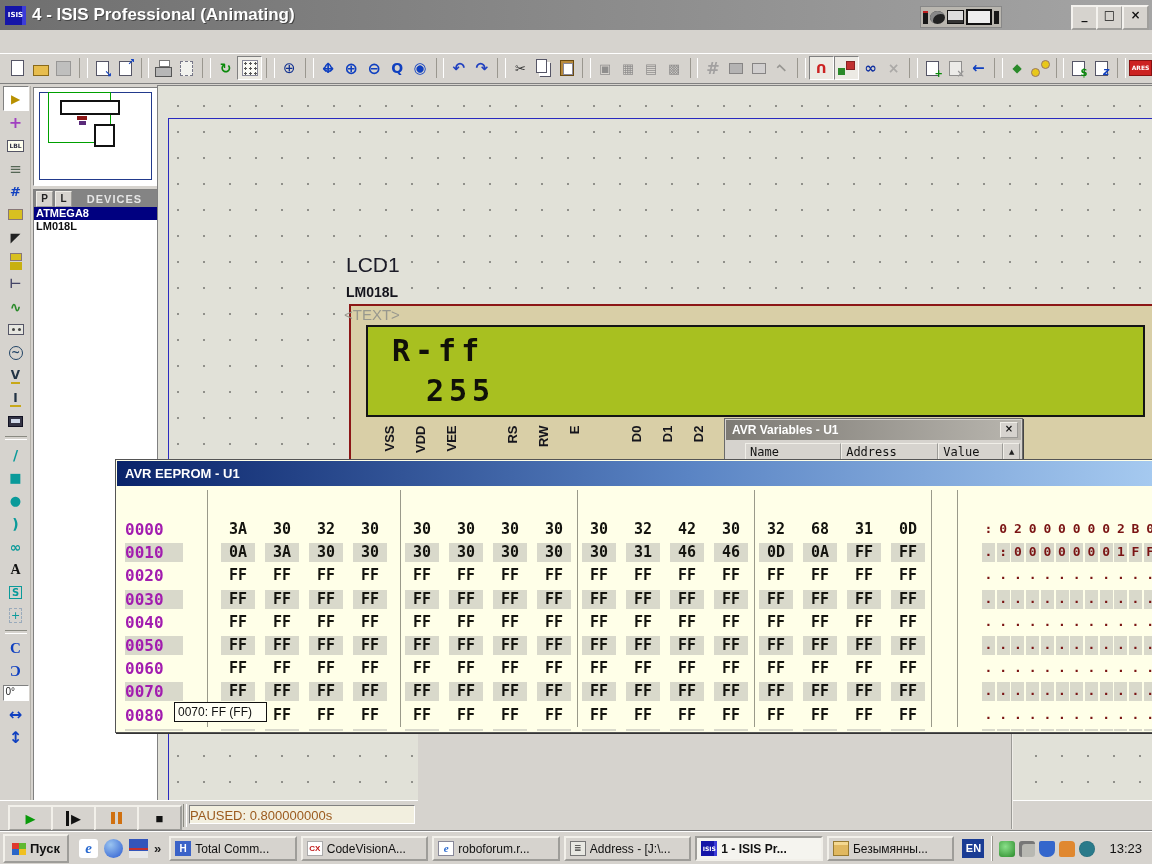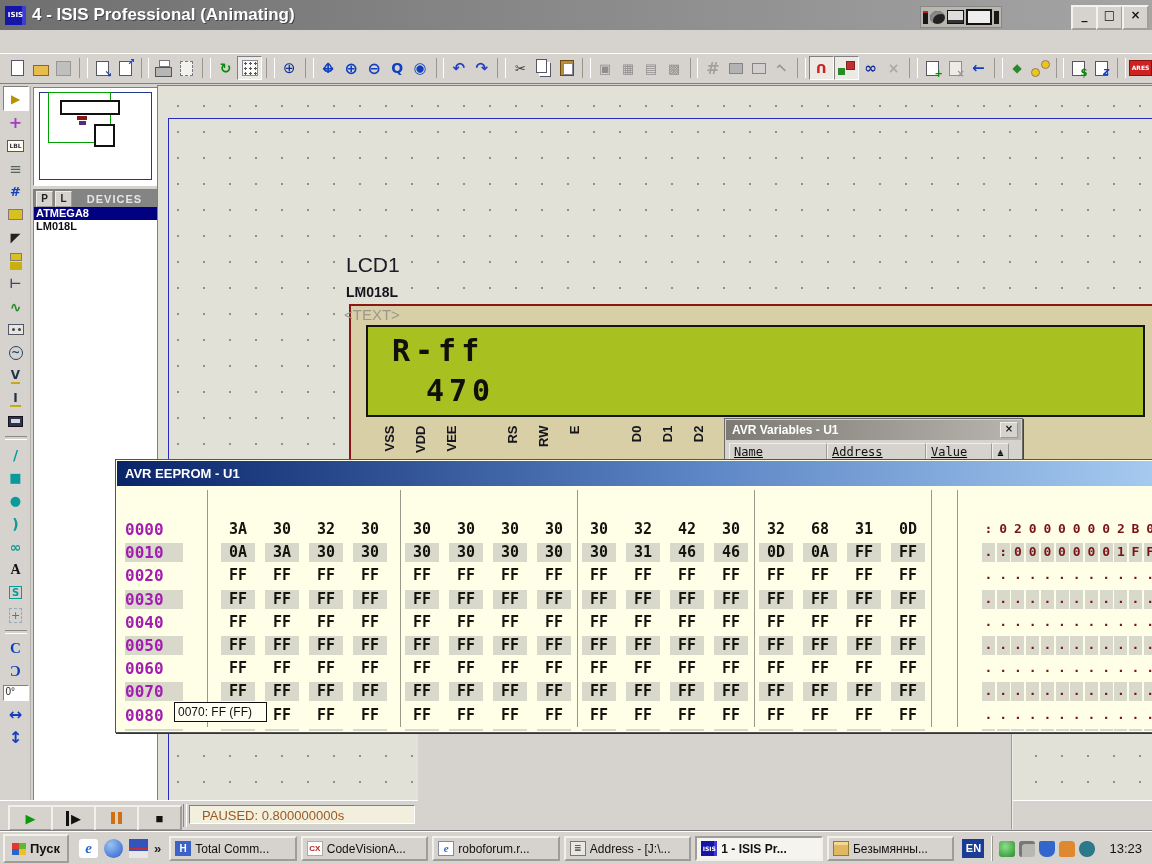--- a/index.html
+++ b/index.html
@@ -159,21 +159,21 @@
     border:1px solid #1a1a1a;box-sizing:border-box;padding:1px 0 0 3px;}
   .fragpin{font:15px "Liberation Sans";color:#15151c;line-height:21px;}
   
   #varwin{position:absolute;left:724px;top:418px;width:297px;height:46px;z-index:3;background:#D6D3CE;
     border:1px solid #6a6a6a;box-shadow:1px 1px 0 #444;}
   #vartitle{position:absolute;left:1px;top:1px;right:1px;height:20px;
     background:linear-gradient(90deg,#7d7a74,#b8b5ae);display:flex;align-items:center;}
   #vartitle .wt{color:#fff;font:bold 12px "Liberation Sans";padding-left:6px;flex:1;}
   #varclose{width:16px;height:14px;margin-right:3px;background:#D6D3CE;border:1px outset #f0eee8;
     font:bold 10px/12px "DejaVu Sans";text-align:center;color:#111;}
-  #varcols{position:absolute;left:4px;top:24px;right:2px;height:30px;display:flex;text-decoration:underline;}
+  #varcols{position:absolute;left:20px;top:24px;right:2px;height:30px;display:flex;}
   .vcol{background:#D6D3CE;border:1px outset #f0eee8;font:12px "DejaVu Sans Mono",monospace;
     color:#111;padding:1px 4px;box-sizing:border-box;}
   #varup{width:17px;background:#D6D3CE;border:1px outset #f0eee8;font:7px/14px "DejaVu Sans";text-align:center;color:#222;}
   
   #eepwin{position:absolute;left:115px;top:459px;width:1042px;height:272px;z-index:5;background:#FFFFE8;
     border:1px solid #555;box-shadow:1px 1px 0 #333;}
   #eeptitle{position:absolute;left:1px;top:1px;right:1px;height:25px;
     background:linear-gradient(90deg,#0a246a,#5a84c4 55%,#a6caf0);display:flex;align-items:center;}
   #eeptitle .wt{color:#fff;font:bold 13px "Liberation Sans";padding-left:8px;}
   #eepbody{position:absolute;left:1px;top:26px;right:1px;bottom:1px;background:#FFFFE8;overflow:hidden;}
@@ -193,21 +193,21 @@
   #bottombar{position:absolute;left:0;top:800px;width:1152px;height:29px;background:#D6D3CE;z-index:2;
     border-top:1px solid #fff;}
   .abtn{position:absolute;top:4px;width:41px;height:22px;background:#D6D3CE;border:2px outset #f2f0ea;
     display:inline-flex;align-items:center;justify-content:center;}
   .ic-play::before{content:"▶";color:#0a9a0a;font-size:13px;}
   .ic-step::before{content:"▶";color:#111;font-size:13px;border-left:3px solid #111;padding-left:2px;}
   .ic-pause::before{content:"";width:4px;height:12px;background:#d07010;box-shadow:7px 0 0 #d07010;margin-right:7px;}
   .ic-stop::before{content:"■";color:#111;font-size:13px;}
   #bsep{position:absolute;left:183px;top:3px;width:2px;height:23px;border-left:1px solid #8a8a82;border-right:1px solid #fff;}
   #status{position:absolute;left:189px;top:4px;width:226px;height:19px;background:#f2efdf;
-    border:1px solid;border-color:#808080 #fff #fff #808080;font:13px/19px "Liberation Sans";color:#9b5a1e;padding-left:12px;box-sizing:border-box;}
+    border:1px solid;border-color:#808080 #fff #fff #808080;font:13px/19px "Liberation Sans";color:#9b5a1e;padding-left:0;box-sizing:border-box;}
   
   #taskbar{position:absolute;left:0;top:831px;width:1152px;height:33px;background:#D6D3CE;z-index:10;
     border-top:1px solid #fff;box-shadow:0 -1px 0 #808080;display:flex;align-items:center;}
   #startbtn{width:62px;height:25px;margin-left:3px;background:#D6D3CE;border:2px outset #f2f0ea;
     display:flex;align-items:center;justify-content:center;gap:4px;flex:none;}
   #winflag{width:14px;height:12px;flex:none;
     background-image:linear-gradient(90deg,#e03a2f 50%,#60b830 50%),linear-gradient(90deg,#2a66c8 50%,#f0c020 50%);
     background-size:100% 50%;background-position:top,bottom;background-repeat:no-repeat;}
   #startlabel{font:bold 13px "Liberation Sans";color:#111;}
   #qlaunch{display:flex;align-items:center;gap:6px;margin:0 6px 0 10px;flex:none;}
@@ -388,21 +388,21 @@
   <div id="sheeth"></div>
   <div id="sheetv"></div>
 
   <div id="schem">
     <div id="lcdbody"></div>
     <div id="lcdref">LCD1</div>
     <div id="lcdval">LM018L</div>
     <div id="lcdtext">&lt;TEXT&gt;</div>
     <div id="lcdscreen">
       <div class="lcdline" id="lcd1">R-ff</div>
-      <div class="lcdline" id="lcd2">470</div>
+      <div class="lcdline" id="lcd2">255</div>
     </div>
     <div id="pinlabels">
         <span class="pinlabel" style="left: 359px; top: 448px;">VSS</span>
         <span class="pinlabel" style="left: 390px; top: 448px;">VDD</span>
         <span class="pinlabel" style="left: 421px; top: 448px;">VEE</span>
         <span class="pinlabel" style="left: 482px; top: 448px;">RS</span>
         <span class="pinlabel" style="left: 513px; top: 448px;">RW</span>
         <span class="pinlabel" style="left: 544px; top: 448px;">E</span>
         <span class="pinlabel" style="left: 606px; top: 448px;">D0</span>
         <span class="pinlabel" style="left: 637px; top: 448px;">D1</span>

